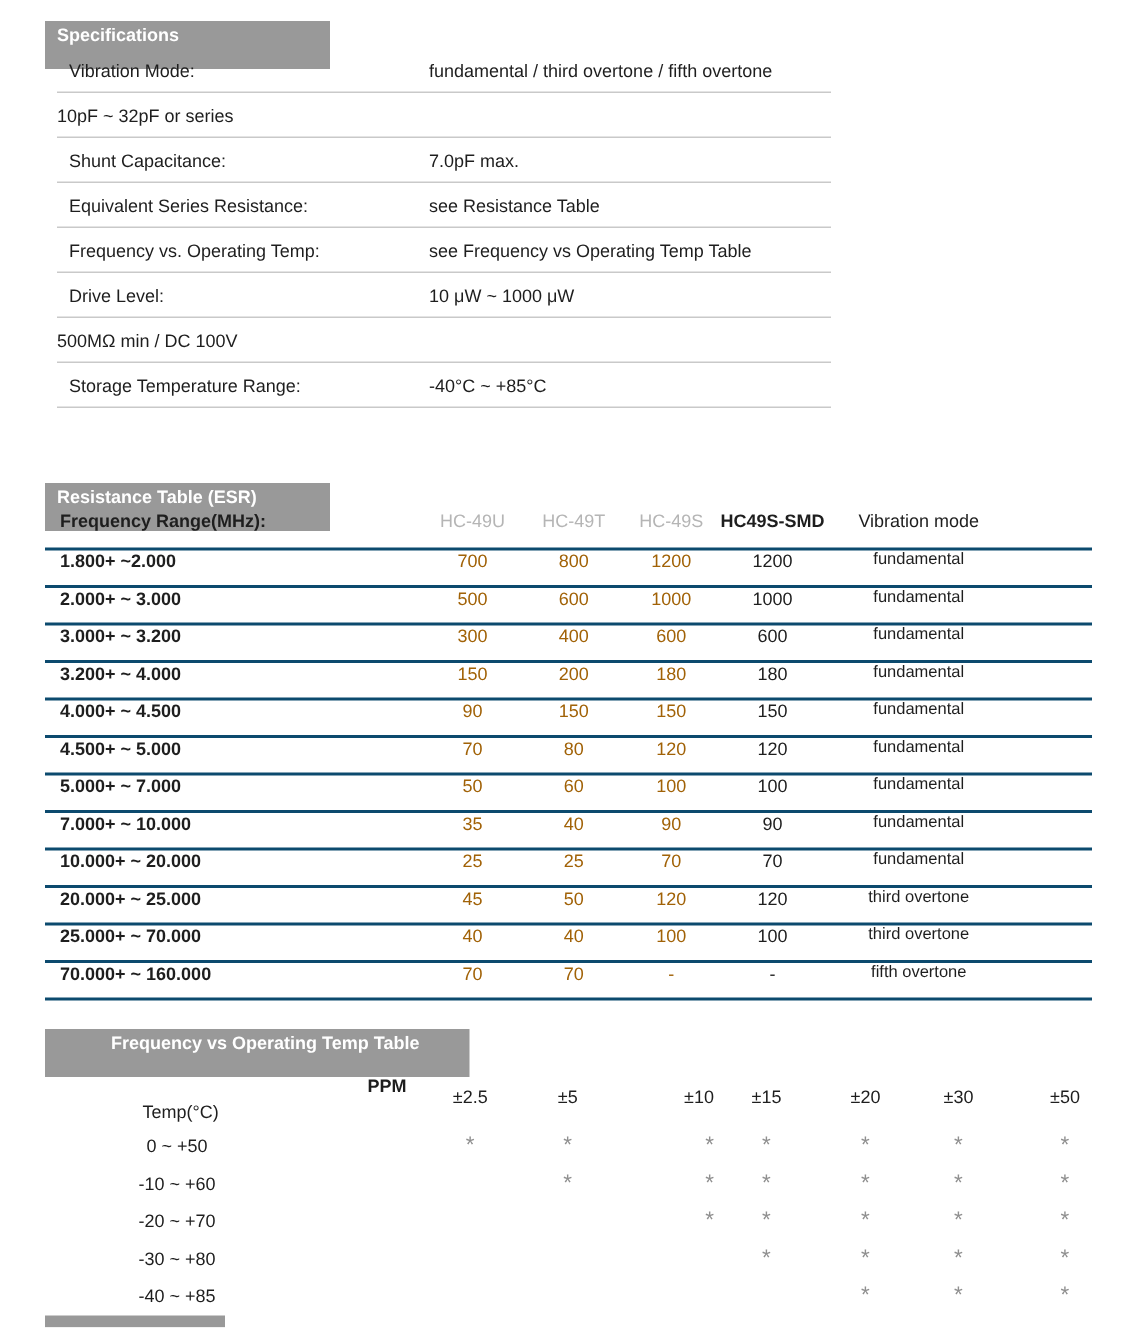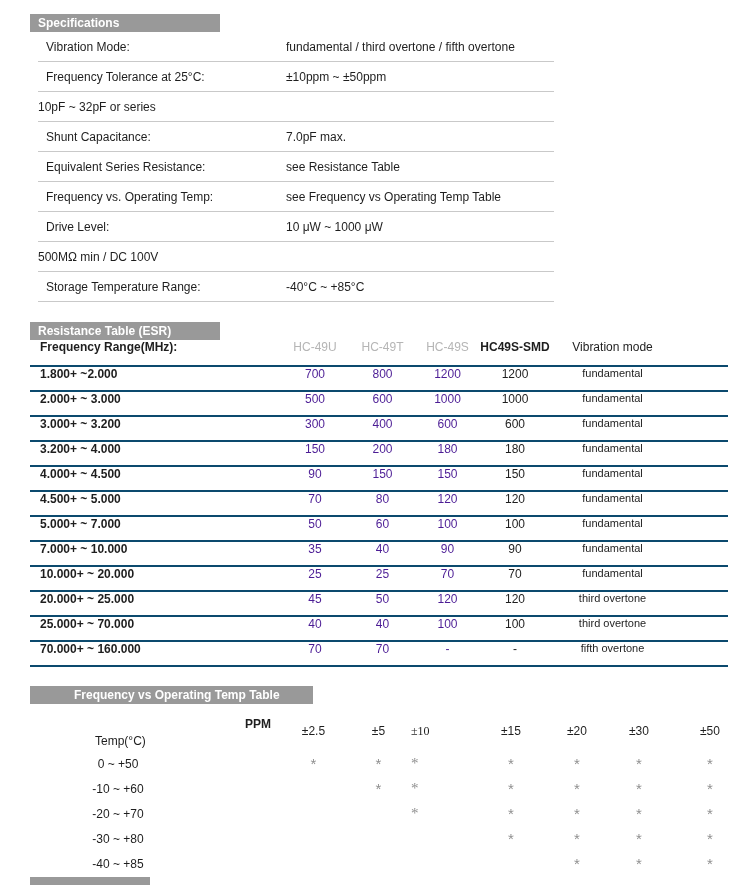--- a/index.html
+++ b/index.html
@@ -1,20 +1,20 @@
 <!DOCTYPE html>
 <html><head>
 <meta charset="utf-8">
 <style>
   * { margin:0; padding:0; box-sizing:border-box; }
   html,body { background:#ffffff; }
   .page { position:relative; width:755px; height:885px; background:#fff;
           font-family:"Liberation Sans", sans-serif; color:#1e1e1e; overflow:hidden; }
 
-  .bar { position:absolute; left:30px; height:18px; background:#999999; color:#ffffff;
+  .bar { position:absolute; left:30px; height:32px; background:#999999; color:#ffffff;
          font-size:12px; font-weight:bold; line-height:18px; padding-left:8px; }
   .bar.spec { top:14px;  width:190px; }
   .bar.esr  { top:322px; width:190px; }
   .bar.ftt  { top:686px; width:283px;padding-left:44px; }
   .bar-cut  { position:absolute; left:30px; top:877px; width:120px; height:8px; background:#999999; }
 
   
   .spec-table { position:absolute; left:38px; top:32px; width:516px; }
   .spec-row  { display:flex; align-items:center; height:30px; border-bottom:1px solid #c9c9c9; font-size:12px; }
   .spec-label { width:248px; padding-left:8px; }
@@ -25,55 +25,51 @@
   .esr-row { display:flex; height:25px; border-bottom:2px solid #0c4a6e; font-size:12px; }
   .esr-row.head { height:27px; }
   .c-range { width:250px; padding-left:10px; font-weight:bold; }
   .c-u   { width:70px;  text-align:center; }
   .c-t   { width:65px;  text-align:center; }
   .c-s   { width:65px;  text-align:center; }
   .c-smd { width:70px;  text-align:center; }
   .c-mode{ width:125px; text-align:center; font-size:11px; }
   .esr-row.head .c-mode { font-size:12px; }
   .esr-row.head .c-smd  { font-weight:bold; }
-  .light { color:#4c1d95; }
+  .light { color:#a16207; }
   .esr-row.head .light { color:#b5b5b5; font-weight:normal; }
 
   
   .ftt-ppm { position:absolute; left:245px; top:717px; font-size:12px; font-weight:bold; }
   .ftt-temp-label { position:absolute; left:95px; top:734px; font-size:12px; }
   .ftt-head { position:absolute; left:30px; top:724px; display:flex; font-size:12px; }
   .ftt-rows { position:absolute; left:30px; top:751px; }
   .ftt-row  { display:flex; align-items:center; height:25px; font-size:12px; }
   .ft-spacer { width:251px; }
   .ft-temp { width:176px; text-align:center; }
   .ft-gap  { width:75px; }
   .ft-c1 { width:65px; text-align:center; }
   .ft-c2 { width:65px; text-align:center; }
-  .ft-c3 { width:65px; text-align:left;font-family:Liberation Serif, serif; }
+  .ft-c3 { width:65px; text-align:right; }
   .ft-c4 { width:70px; text-align:center; }
   .ft-c5 { width:62px; text-align:center; }
   .ft-c6 { width:62px; text-align:center; }
   .ft-c7 { width:80px; text-align:center; }
   .mark { color:#8f8f8f; font-size:15px; }
 </style>
 </head>
 <body>
 
 <div class="page">
 
   <div class="bar spec">Specifications</div>
   <div class="spec-table">
     <div class="spec-row">
       <div class="spec-label">Vibration Mode:</div>
       <div class="spec-value">fundamental / third overtone / fifth overtone</div>
-    </div>
-    <div class="spec-row">
-      <div class="spec-label">Frequency Tolerance at 25°C:</div>
-      <div class="spec-value">±10ppm ~ ±50ppm</div>
     </div>
     <div class="spec-row">
       <div class="spec-value">10pF ~ 32pF or series</div>
     </div>
     <div class="spec-row">
       <div class="spec-label">Shunt Capacitance:</div>
       <div class="spec-value">7.0pF max.</div>
     </div>
     <div class="spec-row">
       <div class="spec-label">Equivalent Series Resistance:</div>

